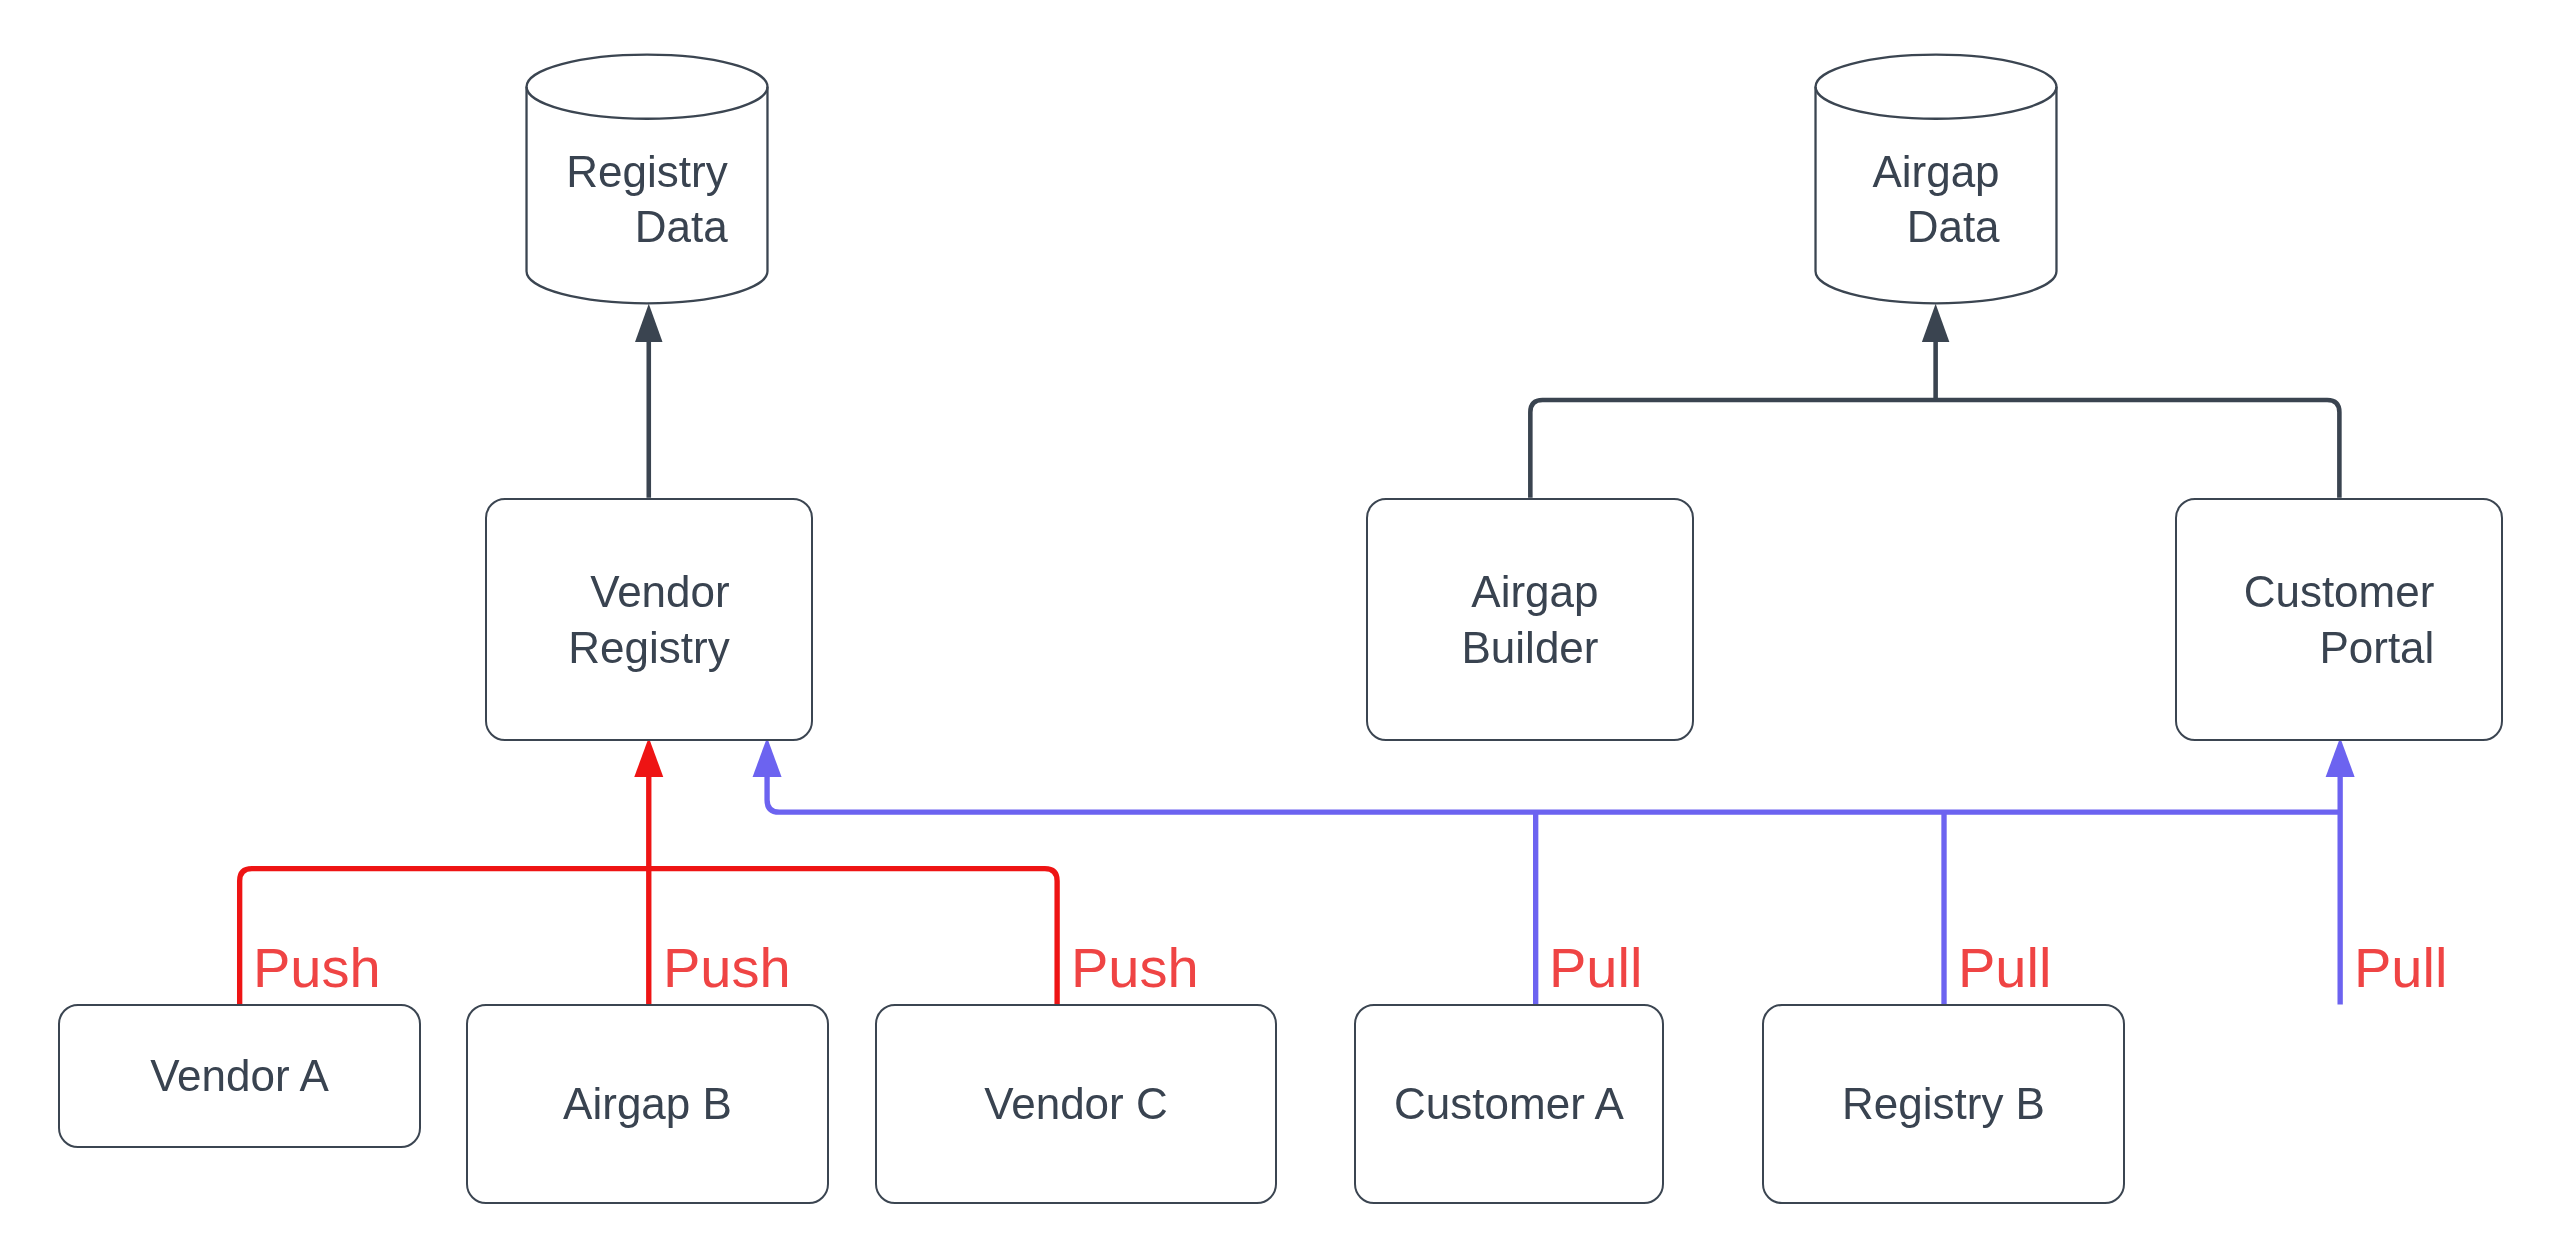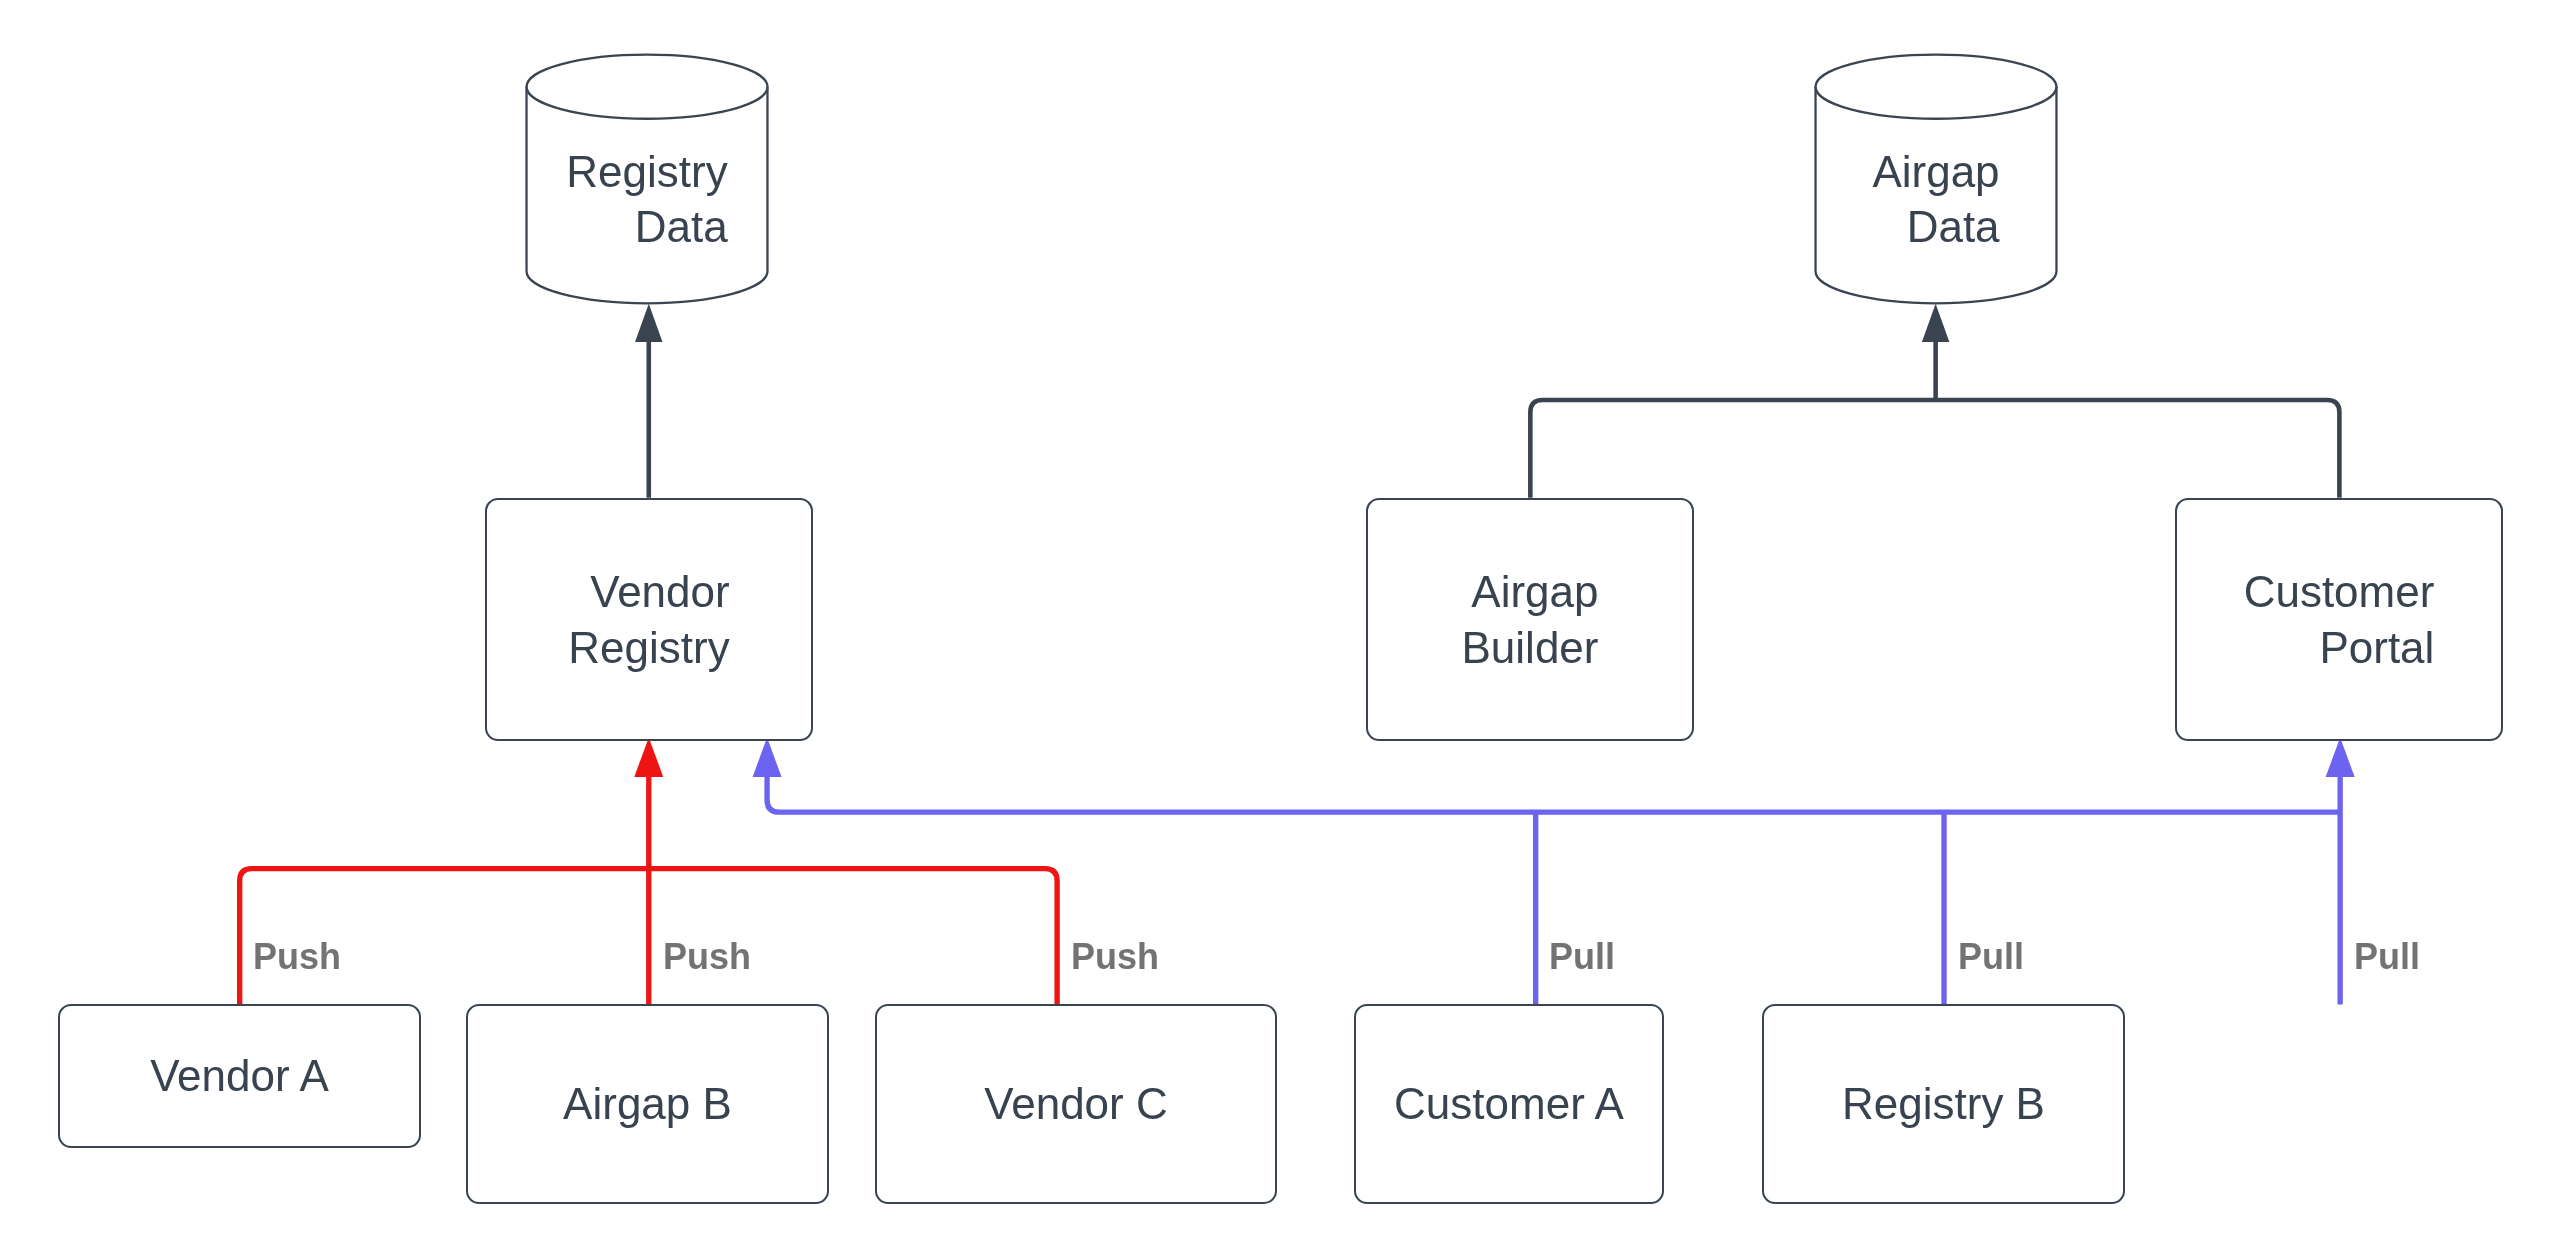--- a/index.html
+++ b/index.html
@@ -5,31 +5,31 @@
   html,body{margin:0;padding:0;background:#ffffff;}
   body{width:2576px;height:1258px;font-family:"Liberation Sans", sans-serif;}
   .stage{position:relative;width:2576px;height:1258px;background:#ffffff;overflow:hidden;}
   .edges{position:absolute;left:0;top:0;}
   .edges path.dark{stroke:#3a4450;stroke-width:6;fill:none;stroke-linejoin:round;}
   .edges path.dark-head{fill:#3a4450;stroke:none;}
   .edges path.push{stroke:#ee1414;stroke-width:7;fill:none;stroke-linejoin:round;}
   .edges path.push-head{fill:#ee1414;stroke:none;}
   .edges path.pull{stroke:#6c63f0;stroke-width:7;fill:none;stroke-linejoin:round;}
   .edges path.pull-head{fill:#6c63f0;stroke:none;}
-  .box{position:absolute;background:#ffffff;border:2.3px solid #3b4551;border-radius:13px;
+  .box{position:absolute;background:#ffffff;border:2.3px solid #3b4551;border-radius:20px;
        display:flex;align-items:center;justify-content:center;box-sizing:border-box;}
   .node-label{color:#394350;font-size:44px;line-height:1.26;text-align:right;white-space:nowrap;}
   .node-label span{display:block;}
   .cyl{position:absolute;width:244px;height:252px;}
   .cyl svg{position:absolute;left:0;top:0;}
   .cyl .shape{fill:#ffffff;stroke:#3b4551;stroke-width:3;}
   .cyl .open{fill:none;}
   .cyl-label{position:absolute;left:0;top:40px;width:100%;height:212px;
              display:flex;align-items:center;justify-content:center;}
-  .edge-label{position:absolute;color:#737373;font-size:36px;line-height:1.1;white-space:nowrap;font-weight:bold;}
+  .edge-label{position:absolute;color:#ef4444;font-size:56px;line-height:1.1;white-space:nowrap;}
 </style>
 </head>
 <body>
 
 <div class="stage">
 
   <svg class="edges" width="2576" height="1258" viewBox="0 0 3375 1648">
 
     <path class="dark" d="M850,652 L850,446"></path>
     <path class="dark-head" d="M850,398 L832,448 L868,448 Z"></path>

